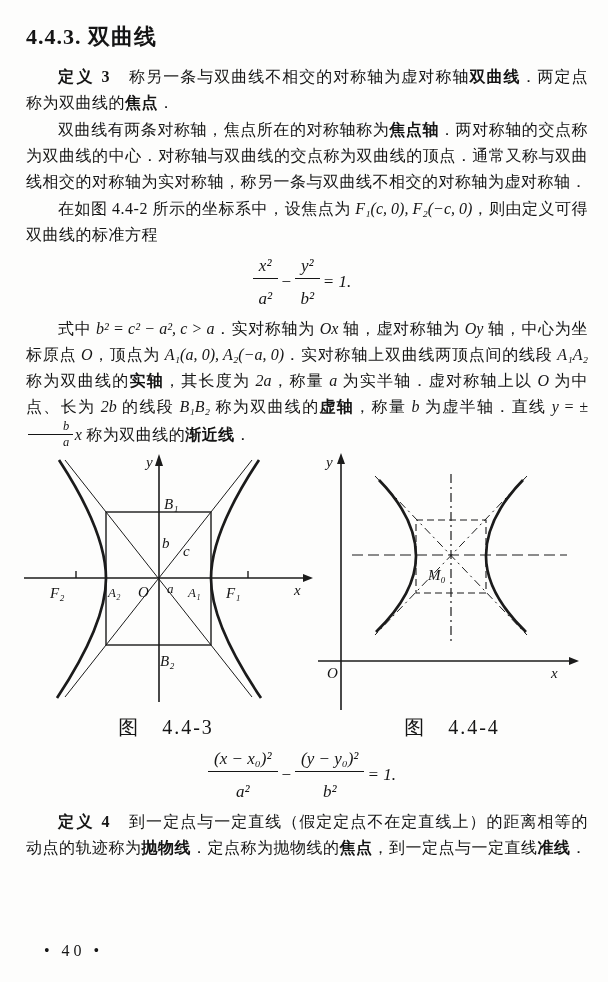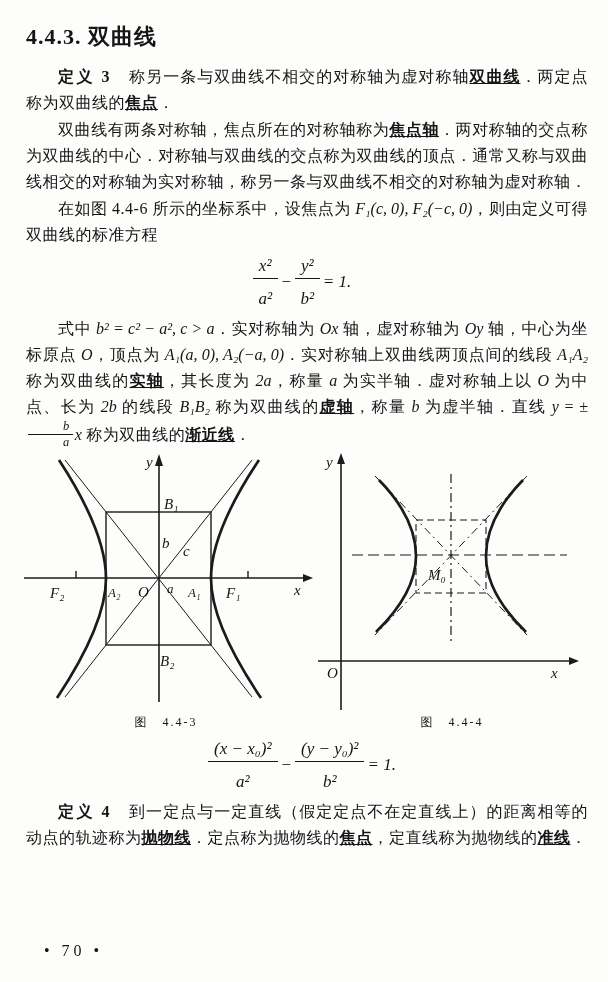--- a/index.html
+++ b/index.html
@@ -7,55 +7,55 @@
     width:608px;height:982px;background:#fdfdfc;color:#151515;
     font-family:"Liberation Serif","DejaVu Serif",serif;
     overflow:hidden;
   }
   .page{position:relative;width:608px;height:982px;box-sizing:border-box;
     padding:22px 20px 0 26px;}
   h1.sec{font-size:22px;font-weight:700;margin:0 0 12px 0;letter-spacing:1px;}
   h1.sec2{margin-top:14px;margin-bottom:12px;}
   p.para{font-size:16px;line-height:26px;margin:0 0 1px 0;text-align:justify;
     text-indent:2em;letter-spacing:0.5px;}
-  p.para b{font-weight:700;text-decoration:underline;}
+  p.para b{font-weight:700;}
   .deflabel{font-weight:700;letter-spacing:2px;}
   .m{font-style:italic;font-family:"Liberation Serif","DejaVu Serif",serif;letter-spacing:0;}
   .formula{display:flex;justify-content:center;align-items:center;gap:3px;
     font-size:17px;font-style:italic;margin:8px 0 8px -10px;min-height:48px;}
   .frac{display:inline-block;text-align:center;line-height:1.15;vertical-align:middle;}
   .frac .fn{display:block;border-bottom:1.3px solid #151515;padding:0 6px 2px 6px;}
   .frac .fd{display:block;padding-top:10px;}
   .ifrac{display:inline-block;text-align:center;line-height:1;vertical-align:-6px;
     font-size:12.5px;font-style:italic;margin:0 2px;}
   .ifrac .fn{display:block;border-bottom:1px solid #151515;padding:0 3px 1px 3px;}
   .ifrac .fd{display:block;padding-top:1px;}
   .rhs{font-style:italic;}
   .figures{display:flex;align-items:flex-start;margin:4px 0 0 -10px;}
   figure{margin:0;padding:0;display:flex;flex-direction:column;}
-  figcaption{font-size:12px;text-align:center;margin-top:0;letter-spacing:2px;}
+  figcaption{font-size:20px;text-align:center;margin-top:0;letter-spacing:2px;}
   svg{display:block;}
   svg text{font-family:"Liberation Serif","DejaVu Serif",serif;font-style:italic;
     font-size:15px;fill:#151515;}
   svg text.small{font-size:13px;}
   .stroke{stroke:#1b1b1b;fill:none;}
   .footer{position:absolute;left:44px;top:942px;font-size:16px;letter-spacing:4px;}
 </style>
 </head>
 <body>
 
 <div class="page">
 
   <h1 class="sec">4.4.3. 双曲线</h1>
 
   <p class="para"><span class="deflabel">定义 3</span><span>　称另一条与双曲线不相交的对称轴为虚对称轴</span><b>双曲线</b><span>．两定点称为双曲线的</span><b>焦点</b><span>．</span></p>
 
   <p class="para"><span>双曲线有两条对称轴，焦点所在的对称轴称为</span><b>焦点轴</b><span>．两对称轴的交点称为双曲线的中心．对称轴与双曲线的交点称为双曲线的顶点．通常又称与双曲线相交的对称轴为实对称轴，称另一条与双曲线不相交的对称轴为虚对称轴．</span></p>
 
-  <p class="para"><span>在如图 4.4-6 所示的坐标系中，设焦点为 </span><span class="m">F₁(c, 0), F₂(−c, 0)</span><span>，则由定义可得双曲线的标准方程</span></p>
+  <p class="para"><span>在如图 4.4-2 所示的坐标系中，设焦点为 </span><span class="m">F₁(c, 0), F₂(−c, 0)</span><span>，则由定义可得双曲线的标准方程</span></p>
 
   <div class="formula">
     <span class="frac">
         <span class="fn">x²</span>
         <span class="fd">a²</span>
       </span>
     <span>−</span>
     <span class="frac">
         <span class="fn">y²</span>
         <span class="fd">b²</span>
@@ -139,17 +139,17 @@
       </span>
     <span>−</span>
     <span class="frac">
         <span class="fn">(y − y₀)²</span>
         <span class="fd">b²</span>
       </span>
     <span class="rhs">= 1.</span>
   </div>
 
 
-  <p class="para"><span class="deflabel">定义 4</span><span>　到一定点与一定直线（假定定点不在定直线上）的距离相等的动点的轨迹称为</span><b>抛物线</b><span>．定点称为抛物线的</span><b>焦点</b><span>，定直线称为抛物线的</span><b>准线</b><span>．</span></p>
+  <p class="para"><span class="deflabel">定义 4</span><span>　到一定点与一定直线（假定定点不在定直线上）的距离相等的动点的轨迹称为</span><b>抛物线</b><span>．定点称为抛物线的</span><b>焦点</b><span>，到一定点与一定直线</span><b>准线</b><span>．</span></p>
 
-  <div class="footer">• 70 •</div>
+  <div class="footer">• 40 •</div>
 
 </div>
 
 </body></html>

